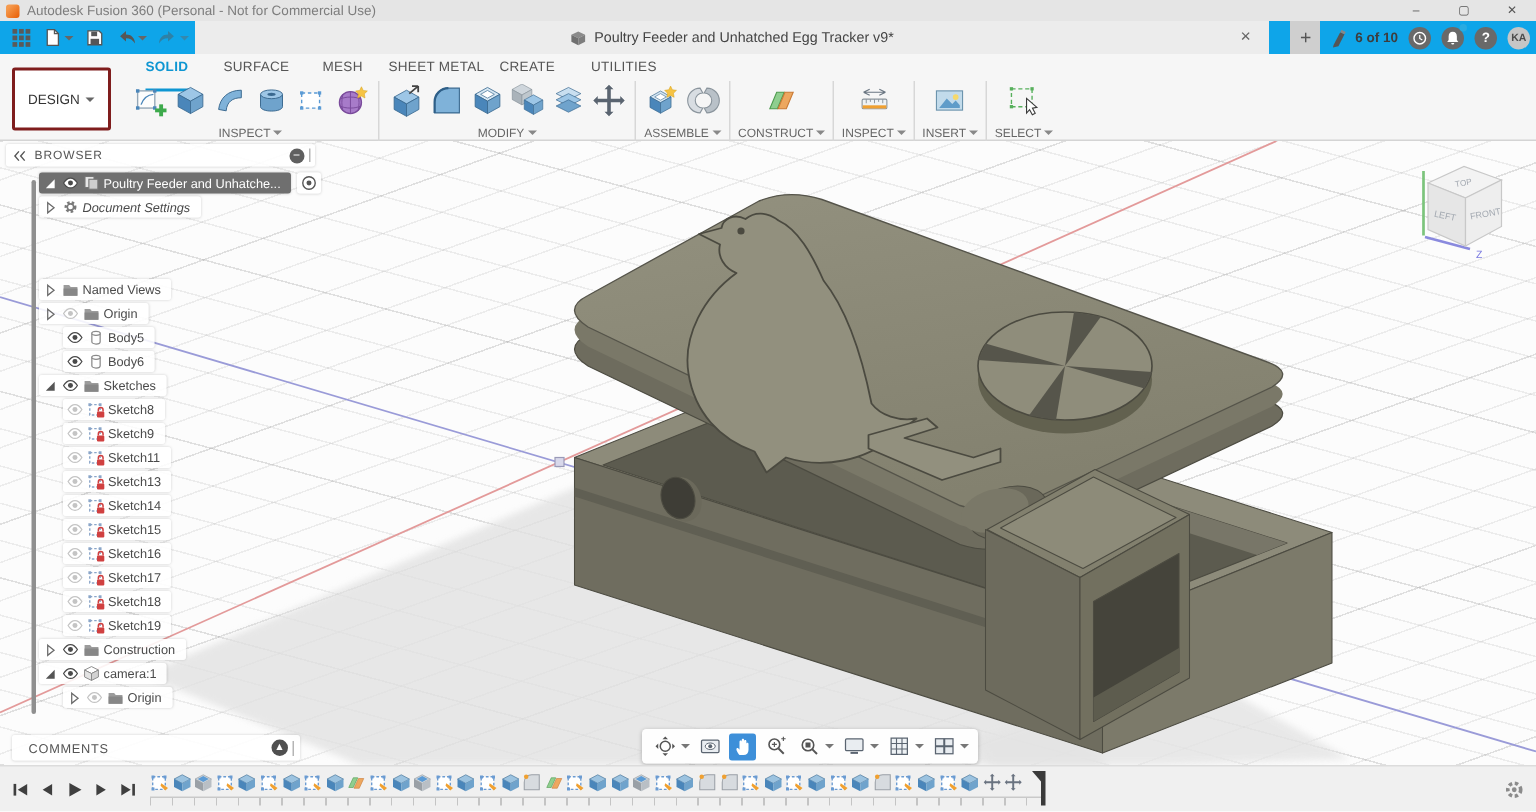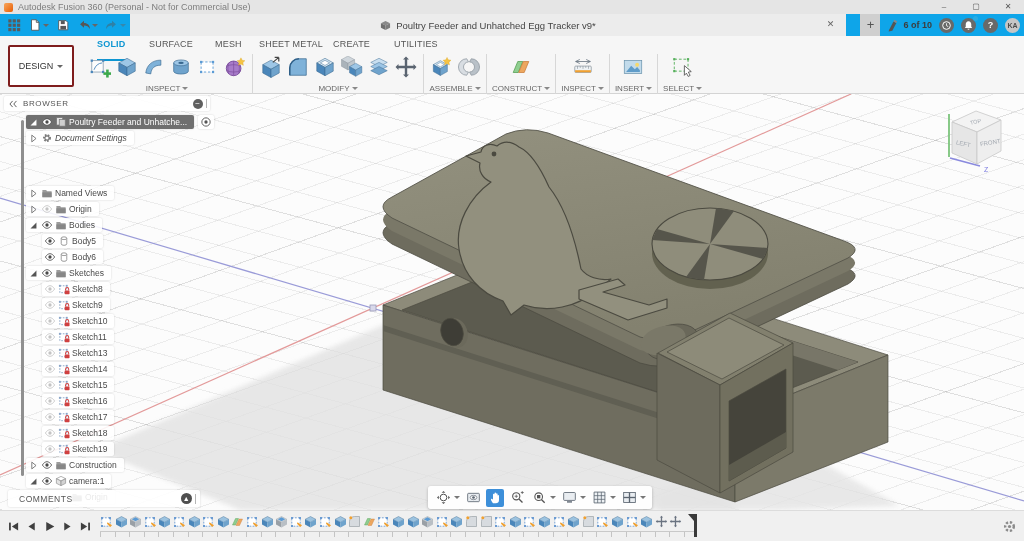--- a/index.html
+++ b/index.html
@@ -622,42 +622,20 @@
           </span>
           <span>
             <svg width="12" height="12" viewBox="0 0 13 13">
               <path d="M1.5,3.2 h4 l1.2,1.5 h4.8 v6.3 H1.5 z" fill="#9c9c9c"></path>
               <path d="M1.5,5.8 h10 v5.2 H1.5 z" fill="#878787"></path>
             </svg>
           </span>
           <span>Origin</span>
         </span>
       </div>
-      <div class="brow" style="margin-left: 26px;">
-        <span class="chip panelchip">
-          <span>
-            <svg width="11" height="11" viewBox="0 0 13 13">
-              <path d="M3,10 L10,3 V10 Z" fill="#555"></path>
-            </svg>
-          </span>
-          <span>
-            <svg width="12" height="12" viewBox="0 0 13 13">
-              <path d="M1.5,6.5 C3,4 5,2.9 6.5,2.9 S10,4 11.5,6.5 C10,9 8,10.1 6.5,10.1 S3,9 1.5,6.5 Z" fill="#fff" stroke="#4a4a4a" stroke-width=".9"></path>
-              <circle cx="6.5" cy="6.5" r="1.8" fill="#4a4a4a"></circle>
-            </svg>
-          </span>
-          <span>
-            <svg width="12" height="12" viewBox="0 0 13 13">
-              <path d="M1.5,3.2 h4 l1.2,1.5 h4.8 v6.3 H1.5 z" fill="#9c9c9c"></path>
-              <path d="M1.5,5.8 h10 v5.2 H1.5 z" fill="#878787"></path>
-            </svg>
-          </span>
-          <span>Bodies</span>
-        </span>
-      </div>
       <div class="brow" style="margin-left: 42px;">
         <span class="chip panelchip">
           <span>
             <svg width="12" height="12" viewBox="0 0 13 13">
               <path d="M1.5,6.5 C3,4 5,2.9 6.5,2.9 S10,4 11.5,6.5 C10,9 8,10.1 6.5,10.1 S3,9 1.5,6.5 Z" fill="#fff" stroke="#4a4a4a" stroke-width=".9"></path>
               <circle cx="6.5" cy="6.5" r="1.8" fill="#4a4a4a"></circle>
             </svg>
           </span>
           <span>
             <svg width="12" height="12" viewBox="0 0 13 13">
@@ -738,40 +716,20 @@
           <span>
             <svg width="12" height="12" viewBox="0 0 13 13">
               <rect x="2" y="3" width="7.5" height="7.5" fill="none" stroke="#8aa5c8" stroke-dasharray="1.8,1.4"></rect>
               <rect x="1" y="2" width="2" height="2" fill="#8aa5c8"></rect>
               <rect x="8.5" y="2" width="2" height="2" fill="#8aa5c8"></rect>
               <path d="M8.2,8 v-1.3 a1.7,1.7 0 0 1 3.4,0 V8" fill="none" stroke="#d04040" stroke-width="1.1"></path>
               <rect x="7.2" y="8" width="5.3" height="4.3" rx=".8" fill="#d04040"></rect>
             </svg>
           </span>
           <span>Sketch9</span>
-        </span>
-      </div>
-      <div class="brow" style="margin-left: 42px;">
-        <span class="chip panelchip">
-          <span>
-            <svg width="12" height="12" viewBox="0 0 13 13">
-              <path d="M1.5,6.5 C3,4 5,2.9 6.5,2.9 S10,4 11.5,6.5 C10,9 8,10.1 6.5,10.1 S3,9 1.5,6.5 Z" fill="#fff" stroke="#c4c4c4" stroke-width=".9"></path>
-              <circle cx="6.5" cy="6.5" r="1.8" fill="#c4c4c4"></circle>
-            </svg>
-          </span>
-          <span>
-            <svg width="12" height="12" viewBox="0 0 13 13">
-              <rect x="2" y="3" width="7.5" height="7.5" fill="none" stroke="#8aa5c8" stroke-dasharray="1.8,1.4"></rect>
-              <rect x="1" y="2" width="2" height="2" fill="#8aa5c8"></rect>
-              <rect x="8.5" y="2" width="2" height="2" fill="#8aa5c8"></rect>
-              <path d="M8.2,8 v-1.3 a1.7,1.7 0 0 1 3.4,0 V8" fill="none" stroke="#d04040" stroke-width="1.1"></path>
-              <rect x="7.2" y="8" width="5.3" height="4.3" rx=".8" fill="#d04040"></rect>
-            </svg>
-          </span>
-          <span>Sketch10</span>
         </span>
       </div>
       <div class="brow" style="margin-left: 42px;">
         <span class="chip panelchip">
           <span>
             <svg width="12" height="12" viewBox="0 0 13 13">
               <path d="M1.5,6.5 C3,4 5,2.9 6.5,2.9 S10,4 11.5,6.5 C10,9 8,10.1 6.5,10.1 S3,9 1.5,6.5 Z" fill="#fff" stroke="#c4c4c4" stroke-width=".9"></path>
               <circle cx="6.5" cy="6.5" r="1.8" fill="#c4c4c4"></circle>
             </svg>
           </span>

